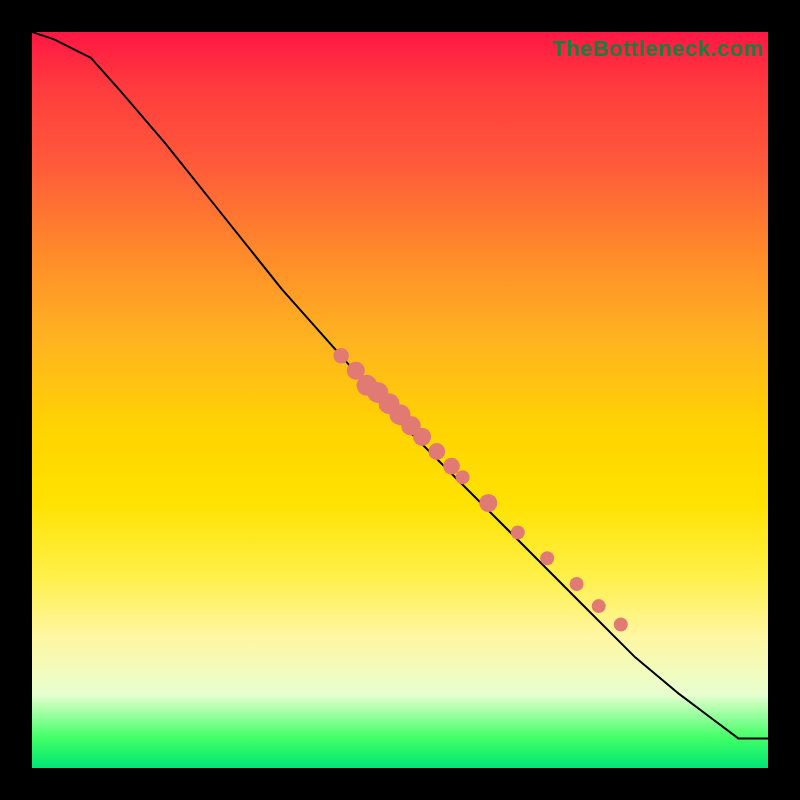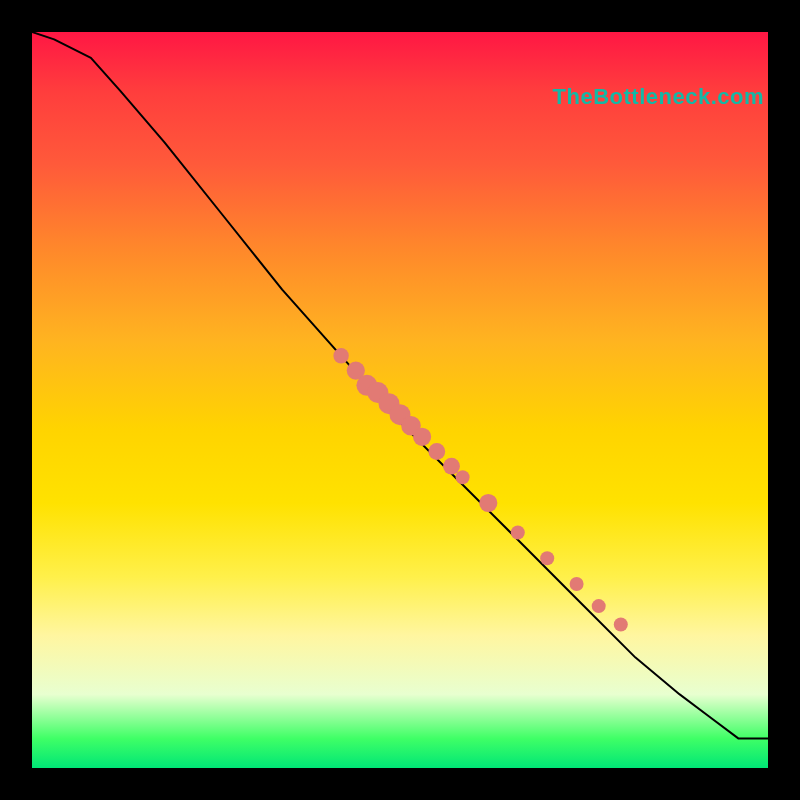--- a/index.html
+++ b/index.html
@@ -37,23 +37,22 @@
       #00e676 100%
     );
   }
   .watermark {
     position: absolute;
     top: 36px;
     right: 36px;
     font-family: Arial, Helvetica, sans-serif;
     font-size: 22px;
     font-weight: 600;
-    color: #14b8a6;
+    color: #15803d;
     letter-spacing: 0.5px;
-    margin-top: 48px;
   }
   svg { display: block; }
 </style>
 </head>
 <body>
 
 <div class="stage">
   <div class="plot">
     <svg id="chart-svg" width="736" height="736" viewBox="0 0 736 736">
         <path d="M0.0 0.0 L22.1 7.4 L58.9 25.8 L88.3 58.9 L132.5 110.4 L191.4 184.0 L250.2 257.6 L309.1 323.8 L368.0 390.1 L426.9 449.0 L485.8 507.8 L544.6 566.7 L603.5 625.6 L647.7 662.4 L677.1 684.5 L706.6 706.6 L736.0 706.6" fill="none" stroke="#000000" stroke-width="2" stroke-linejoin="round"></path>

